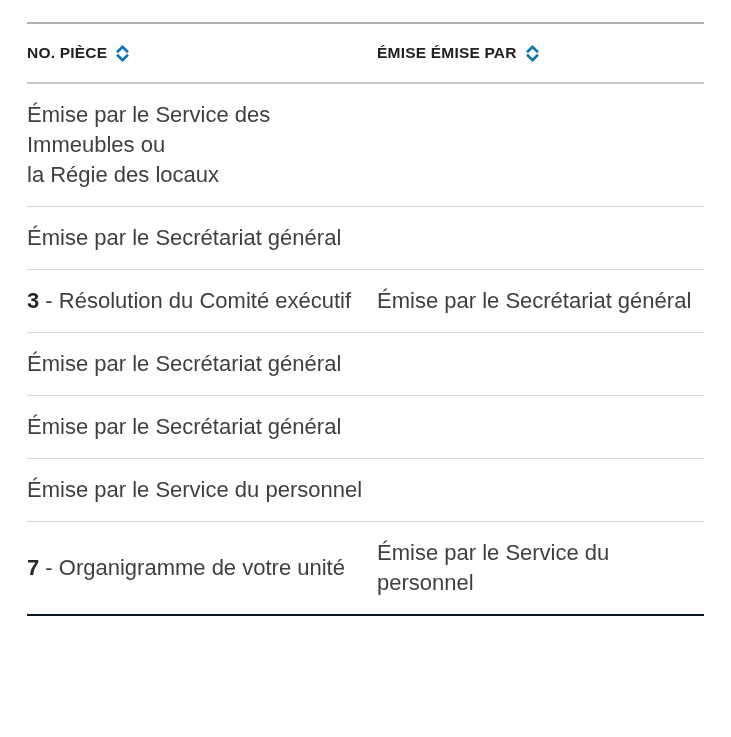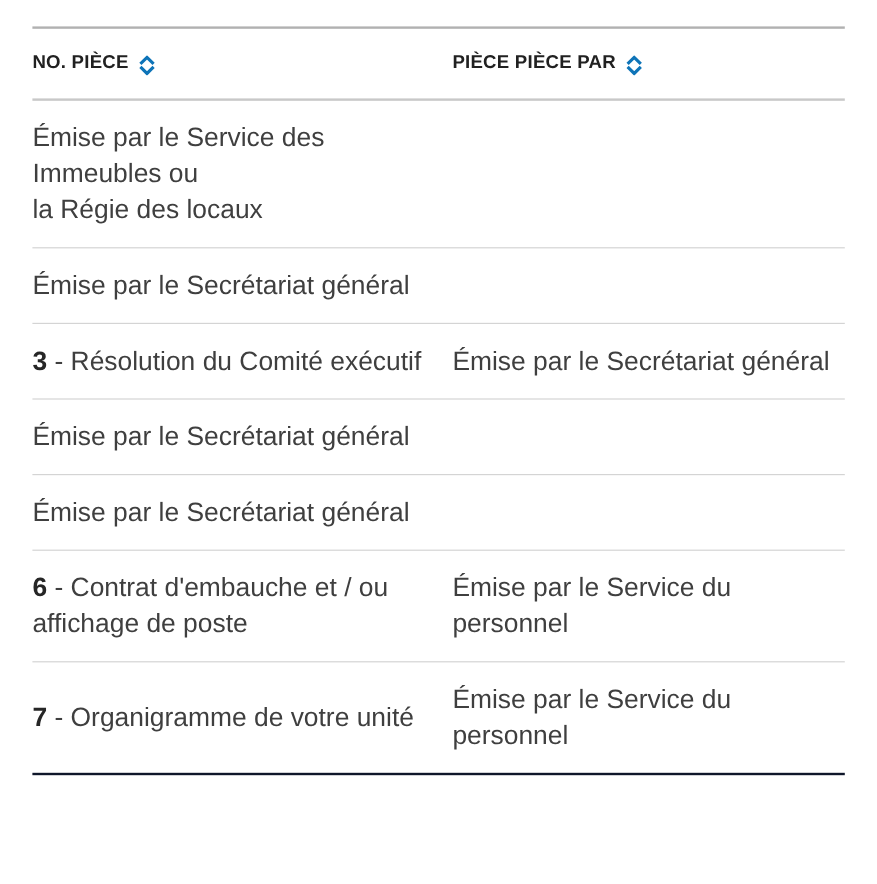--- a/index.html
+++ b/index.html
@@ -16,21 +16,21 @@
     grid-template-columns: 350px 1fr;
     align-items: center;
   }
   .thead {
     border-top: 2px solid #b1b1b1;
     border-bottom: 2px solid #c8c8c8;
     padding: 20px 0;
   }
   .th {
     display: flex;
-    align-items: center;
+    align-items: flex-start;
     gap: 8px;
     font-size: 15.5px;
     font-weight: bold;
     color: #212121;
     letter-spacing: 0.2px;
     cursor: pointer;
   }
   .sort-icon { display: inline-flex; line-height: 0; position: relative; top: 1px; }
   .body-row { padding: 16px 0; }
   .body-row + .body-row { border-top: 1px solid #d4d4d4; }
@@ -52,21 +52,21 @@
     <div class="th">
       <span>NO. PIÈCE</span>
       <span class="sort-icon">
         <svg width="15" height="17" viewBox="0 0 15 17">
           <path d="M2 7.2 L7.5 1.8 L13 7.2" fill="none" stroke-width="2.6" stroke="#0e74b8"></path>
           <path d="M2 9.8 L7.5 15.2 L13 9.8" fill="none" stroke-width="2.6" stroke="#0e74b8"></path>
         </svg>
       </span>
     </div>
     <div class="th">
-      <span>PIÈCE PIÈCE PAR</span>
+      <span>ÉMISE ÉMISE PAR</span>
       <span class="sort-icon">
         <svg width="15" height="17" viewBox="0 0 15 17">
           <path d="M2 7.2 L7.5 1.8 L13 7.2" fill="none" stroke-width="2.6" stroke="#0e74b8"></path>
           <path d="M2 9.8 L7.5 15.2 L13 9.8" fill="none" stroke-width="2.6" stroke="#0e74b8"></path>
         </svg>
       </span>
     </div>
   </div>
 
   <div class="row body-row">
@@ -86,22 +86,20 @@
 
   <div class="row body-row">
     <div class="td"><span>Émise par le Secrétariat général</span></div>
   </div>
 
   <div class="row body-row">
     <div class="td"><span>Émise par le Secrétariat général</span></div>
   </div>
 
   <div class="row body-row">
-    <div class="td"><span class="num">6</span><span> - Contrat d'embauche et / ou
-affichage de poste</span></div>
     <div class="td"><span>Émise par le Service du personnel</span></div>
   </div>
 
   <div class="row body-row">
     <div class="td"><span class="num">7</span><span> - Organigramme de votre unité</span></div>
     <div class="td"><span>Émise par le Service du personnel</span></div>
   </div>
 
 </div>
 

